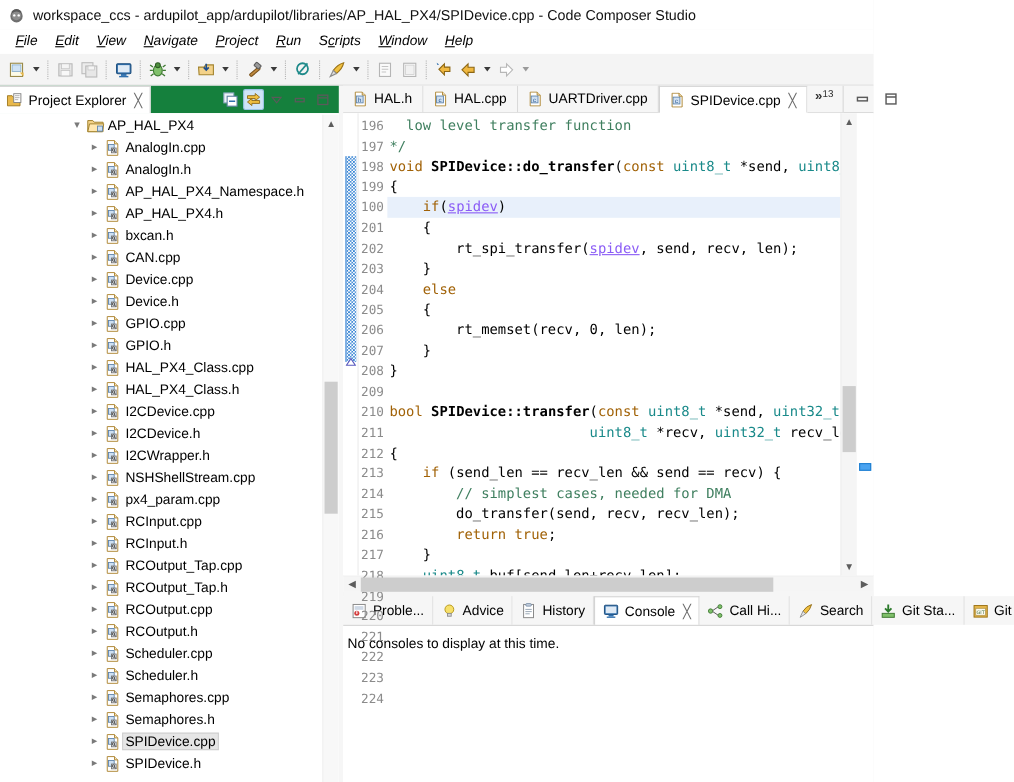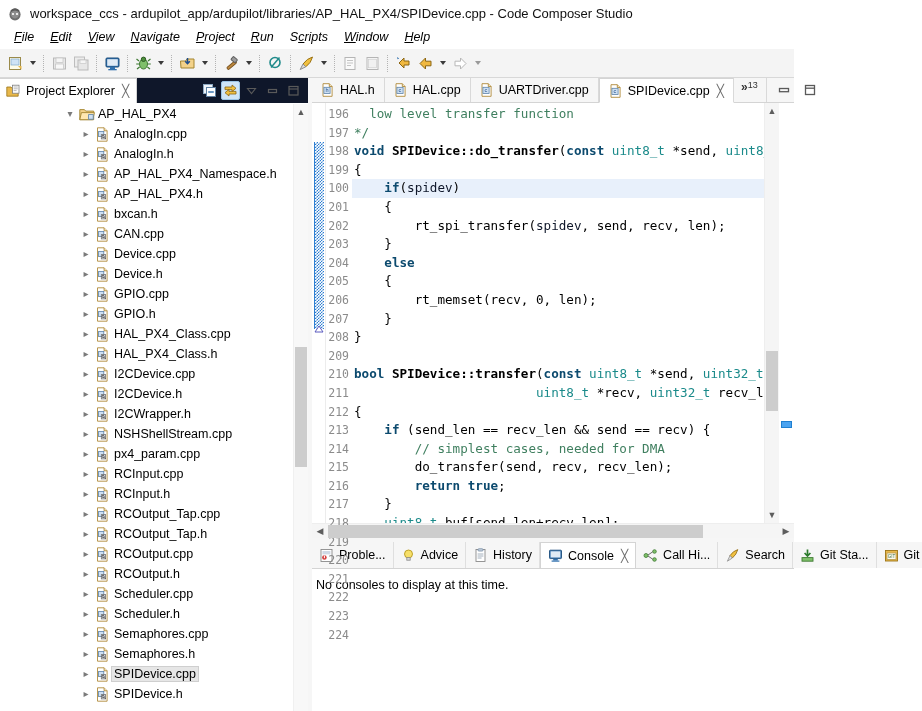--- a/index.html
+++ b/index.html
@@ -68,21 +68,21 @@
   
   .body { flex: 1; display: flex; min-height: 0; background: #f6f6f6; }
 
   
   .left-pane {
     width: 308px; flex: 0 0 308px; display: flex; flex-direction: column;
     background: #ffffff; min-height: 0;
   }
   .pe-tabrow {
     height: 25px; display: flex; align-items: stretch;
-    background: #0f172a; position: relative;
+    background: #15803d; position: relative;
   }
   .pe-tab {
     display: flex; align-items: center; gap: 5px;
     padding: 0 7px 0 6px; background: #ffffff;
     border-top: 1px solid #d4d4d4;
     border-right: 1px solid #d4d4d4;
     font-size: 12.5px; white-space: nowrap;
   }
   .pe-tab-label { color: #000; }
   .pe-close {
@@ -190,26 +190,26 @@
   .ed-code {
     flex: 1; min-width: 0; position: relative; overflow: hidden;
     font-family: "DejaVu Sans Mono", monospace; font-size: 12.6px;
     padding-top: 2px; background: #ffffff; color: #000;
   }
   .ed-code .cl {
     height: 18.6px; line-height: 18.6px; white-space: pre;
     padding-left: 2px;
   }
   .ed-code .cl.hl { background: #e8f0fb; }
-  .k  { color: #0c4a6e; font-weight: bold; margin-top: 28px; }      
+  .k  { color: #a16207; font-weight: normal; margin-top: 28px; }      
   .ty { color: #1a8a8a; }                          
   .cm { color: #3f7f5f; }                          
   .fn { color: #000000; font-weight: bold; }       
   .id { color: #000000; }                          
-  .bl { color: #0f172a; }
+  .bl { color: #8b5cf6; text-decoration: underline; }
 
   .ed-vscroll {
     width: 15px; flex: 0 0 15px; background: #f5f5f5; position: relative;
     border-left: 1px solid #eee;
   }
   .ed-vscroll .up, .ed-vscroll .dn {
     height: 16px; display: flex; align-items: center; justify-content: center;
     color: #5d5d5d; font-size: 9px;
   }
   .ed-vscroll .dn { position: absolute; bottom: 0; left: 0; right: 0; }

